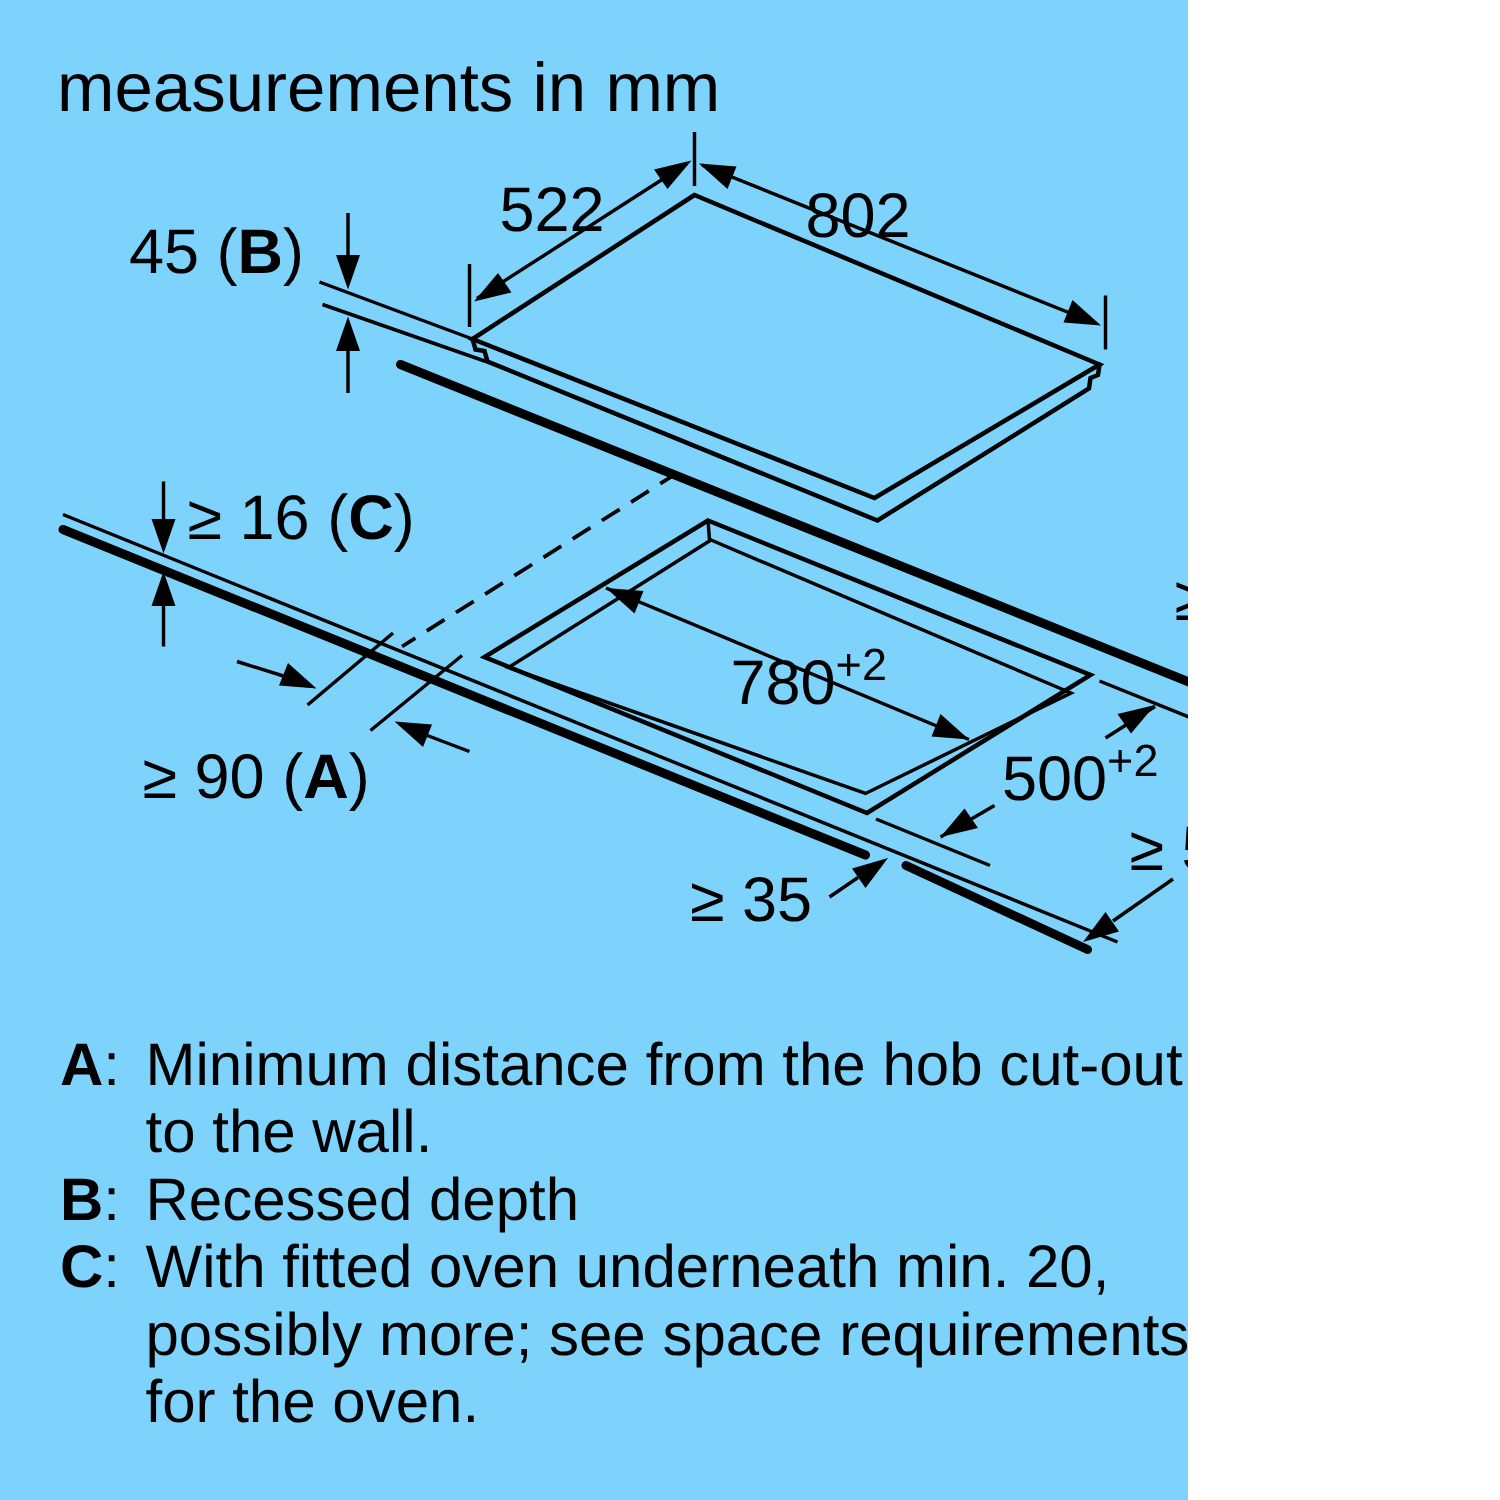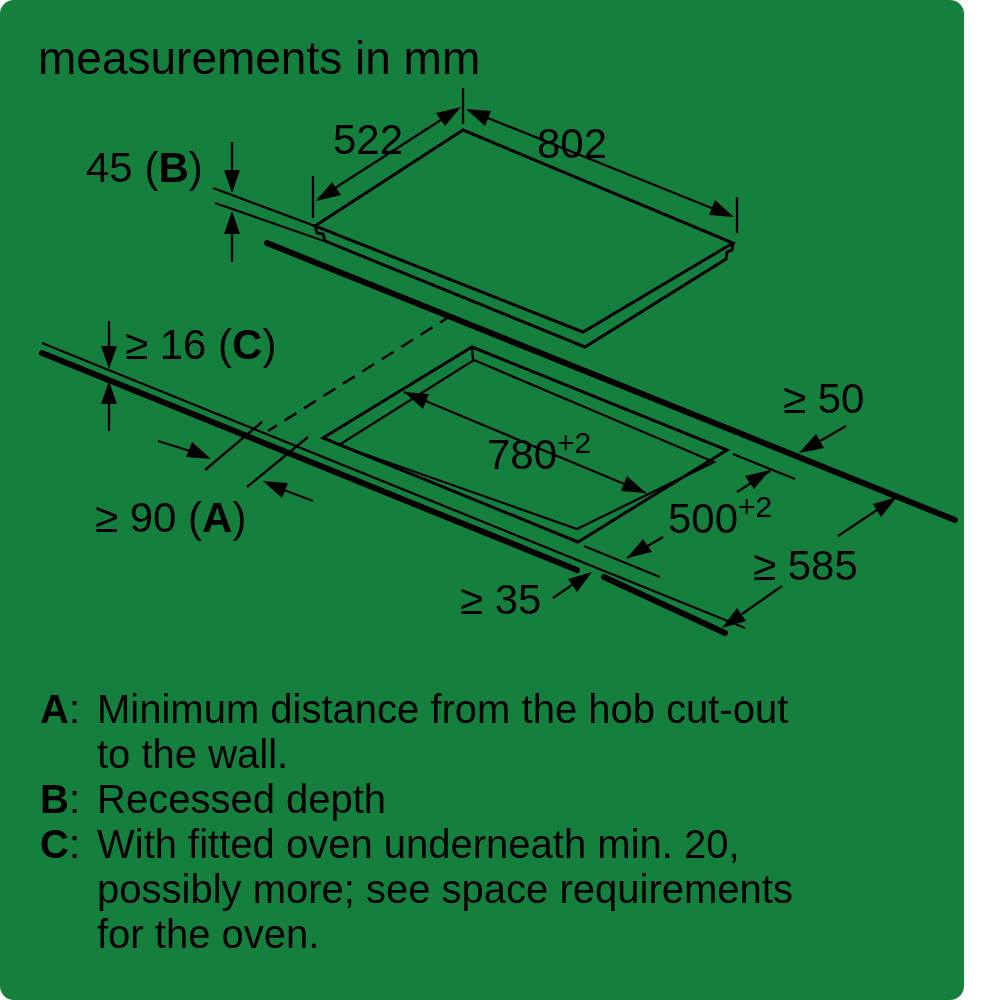--- a/index.html
+++ b/index.html
@@ -3,25 +3,24 @@
 <meta charset="utf-8">
 <style>
   html, body {
     margin: 0;
     padding: 0;
     background: #ffffff;
     font-family: "Liberation Sans", sans-serif;
   }
   .stage {
     position: relative;
-    width: 964px;
+    width: 792px;
     height: 1000px;
-    background: #15803d;
+    background: #7dd3fc;
     overflow: hidden;
-    border-radius: 14px;
   }
   svg text {
     fill: #000000;
     font-family: "Liberation Sans", sans-serif;
   }
   .ln  { stroke: #000000; stroke-width: 3;   fill: none; stroke-linecap: round; }
   .ln-thin  { stroke: #000000; stroke-width: 2.3; fill: none; stroke-linecap: butt; }
   .ln-thick { stroke: #000000; stroke-width: 6;   fill: none; stroke-linecap: round; }
   .ln-dash  { stroke: #000000; stroke-width: 2.5; fill: none; stroke-dasharray: 14 9; }
   .arr { fill: #000000; stroke: none; }

